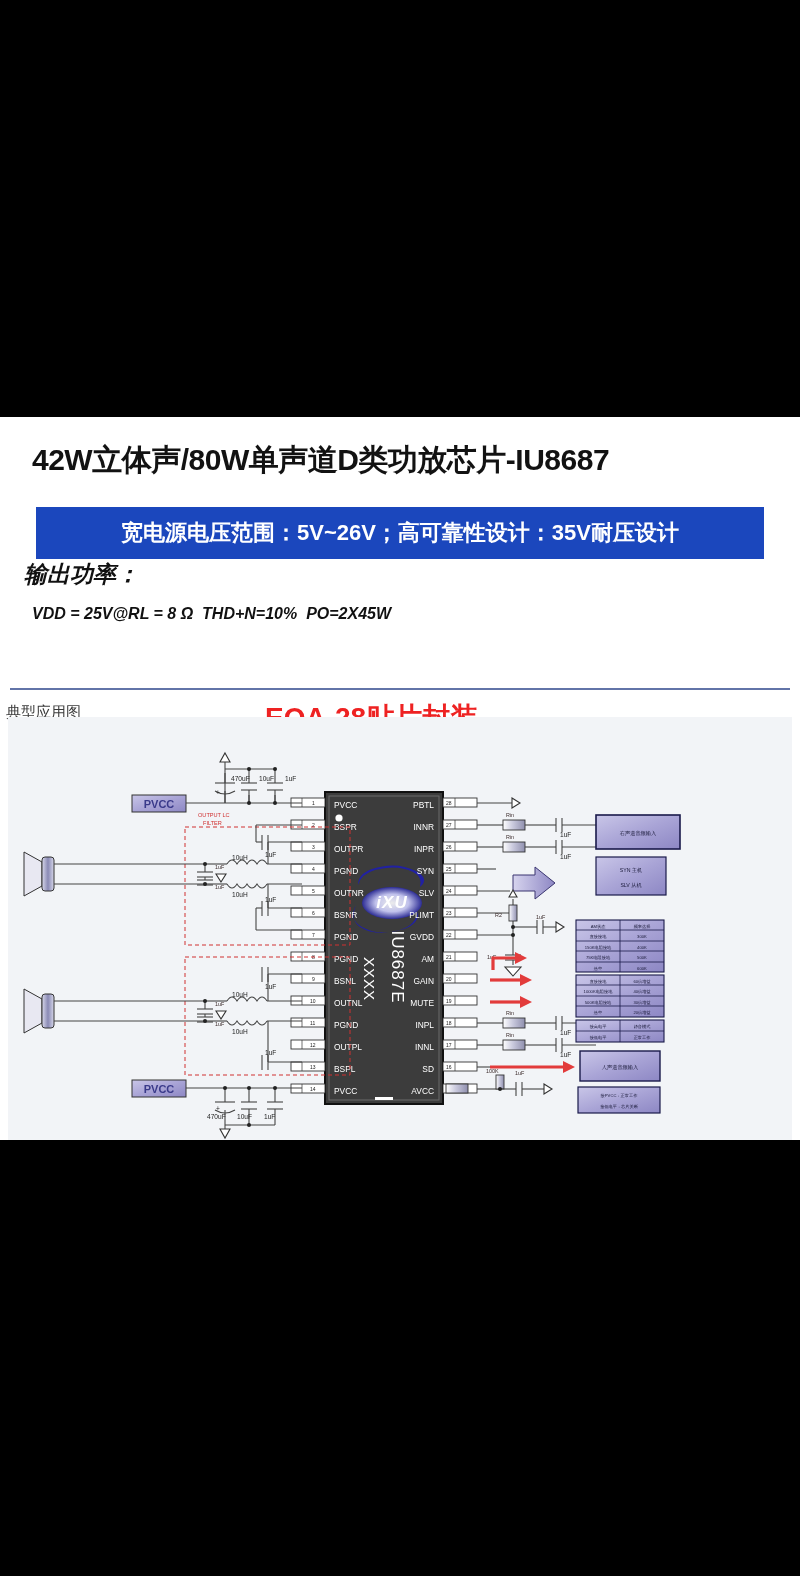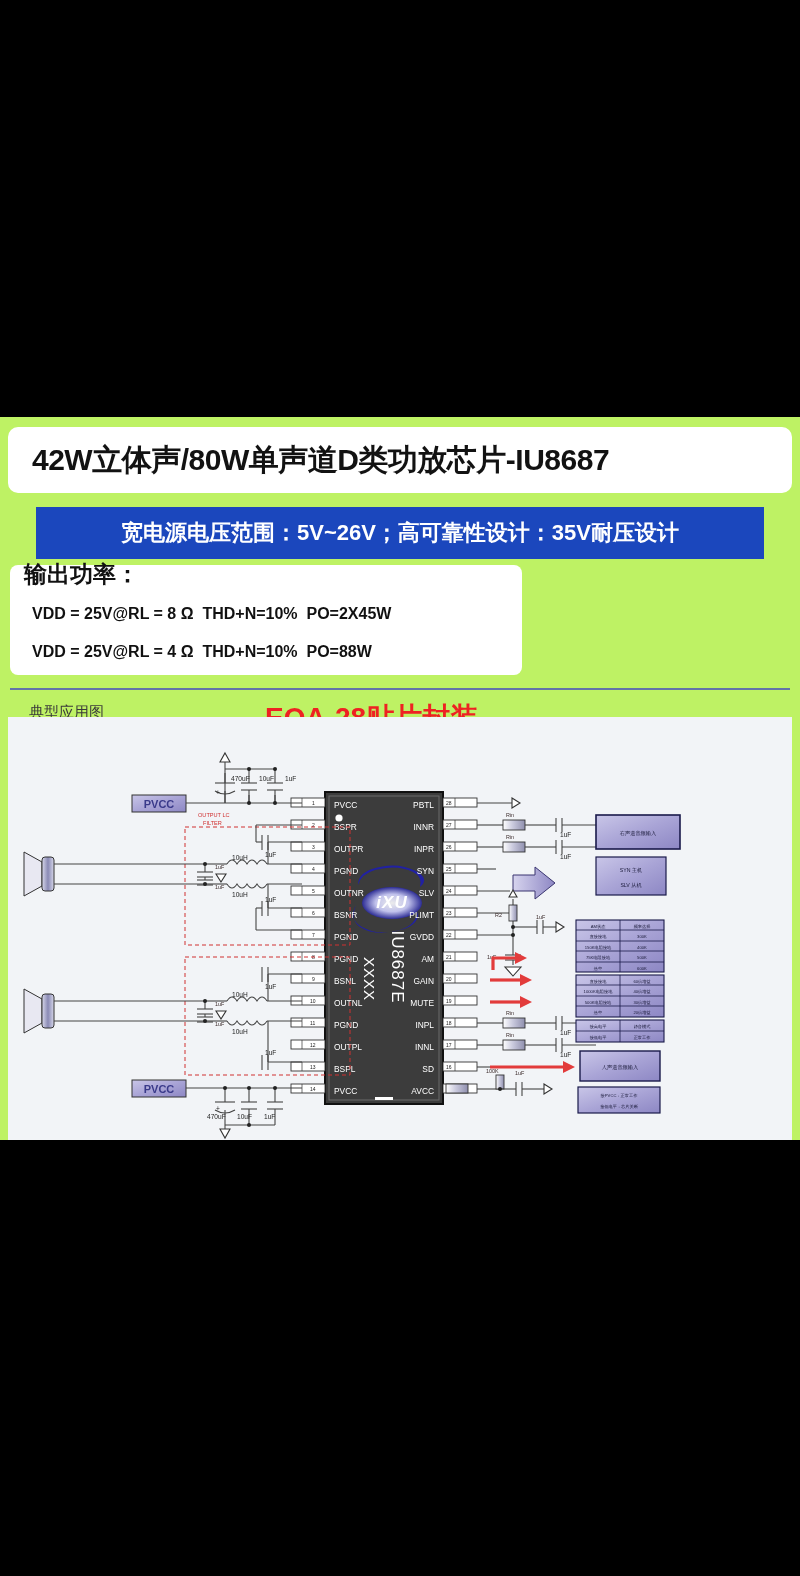--- a/index.html
+++ b/index.html
@@ -6,21 +6,21 @@
   body{
     width:800px;height:1576px;overflow:hidden;
     font-family:"Liberation Sans","DejaVu Sans",sans-serif;
     -webkit-font-smoothing:antialiased;
   }
   #page{position:relative;width:800px;height:1576px;background:#000;}
 
   
   .content{
     position:absolute;left:0;top:417px;width:800px;height:723px;
-    background:#bef264;
+    background:#ffffff;
   }
 
   
   .title-card{
     position:absolute;left:8px;top:10px;width:784px;height:66px;
     background:#ffffff;border-radius:10px;
     display:flex;align-items:center;
   }
   .title-text{
     font-size:30px;font-weight:bold;color:#121212;
@@ -33,39 +33,39 @@
     position:absolute;left:36px;top:90px;width:728px;height:52px;
     background:#1b47bd;display:flex;align-items:center;justify-content:center;
   }
   .blue-banner span{
     color:#ffffff;font-size:22px;font-weight:bold;white-space:nowrap;
   }
 
   
   .power-panel{
     position:absolute;left:10px;top:148px;width:512px;height:110px;
-    background:#ffffff;border-radius:8px;
+    background:#ffffff;border-radius:8px;font-style:italic;
   }
   .power-title{
     position:absolute;left:14px;top:-6px;font-size:23px;font-weight:bold;color:#111;
   }
   .power-line{
     position:absolute;left:22px;font-size:16px;font-weight:bold;color:#111;
     white-space:pre;
   }
   .power-line.l1{top:40px;}
   .power-line.l2{top:78px;}
 
   .divider{
     position:absolute;left:10px;top:271px;width:780px;height:2px;background:#6274a8;
   }
 
   
   .typ-label{
-    position:absolute;left:6px;top:286px;font-size:15px;color:#3a3a3a;margin-left:23px;
+    position:absolute;left:6px;top:286px;font-size:15px;color:#3a3a3a;
   }
 
   
   .eqa{
     position:absolute;left:265px;top:282px;font-size:28px;font-weight:bold;
     color:#ee2222;letter-spacing:0px;white-space:nowrap;
     font-family:"Liberation Sans","DejaVu Sans",sans-serif;
   }
 
   
@@ -101,21 +101,20 @@
       <div class="title-text">42W立体声/80W单声道D类功放芯片-IU8687</div>
     </div>
 
     <div class="blue-banner">
       <span>宽电源电压范围：5V~26V；高可靠性设计：35V耐压设计</span>
     </div>
 
     <div class="power-panel">
       <div class="power-title">输出功率：</div>
       <div class="power-line l1">VDD = 25V@RL = 8 Ω  THD+N=10%  PO=2X45W</div>
-      <div class="power-line l2">VDD = 25V@RL = 4 Ω  THD+N=10%  PO=88W</div>
     </div>
 
     <div class="divider"></div>
 
     <div class="typ-label">典型应用图</div>
     <div class="eqa">EQA-28贴片封装</div>
 
     <div class="schem">
       <svg width="800" height="423" viewBox="0 0 800 423" xmlns="http://www.w3.org/2000/svg">
         <defs>

